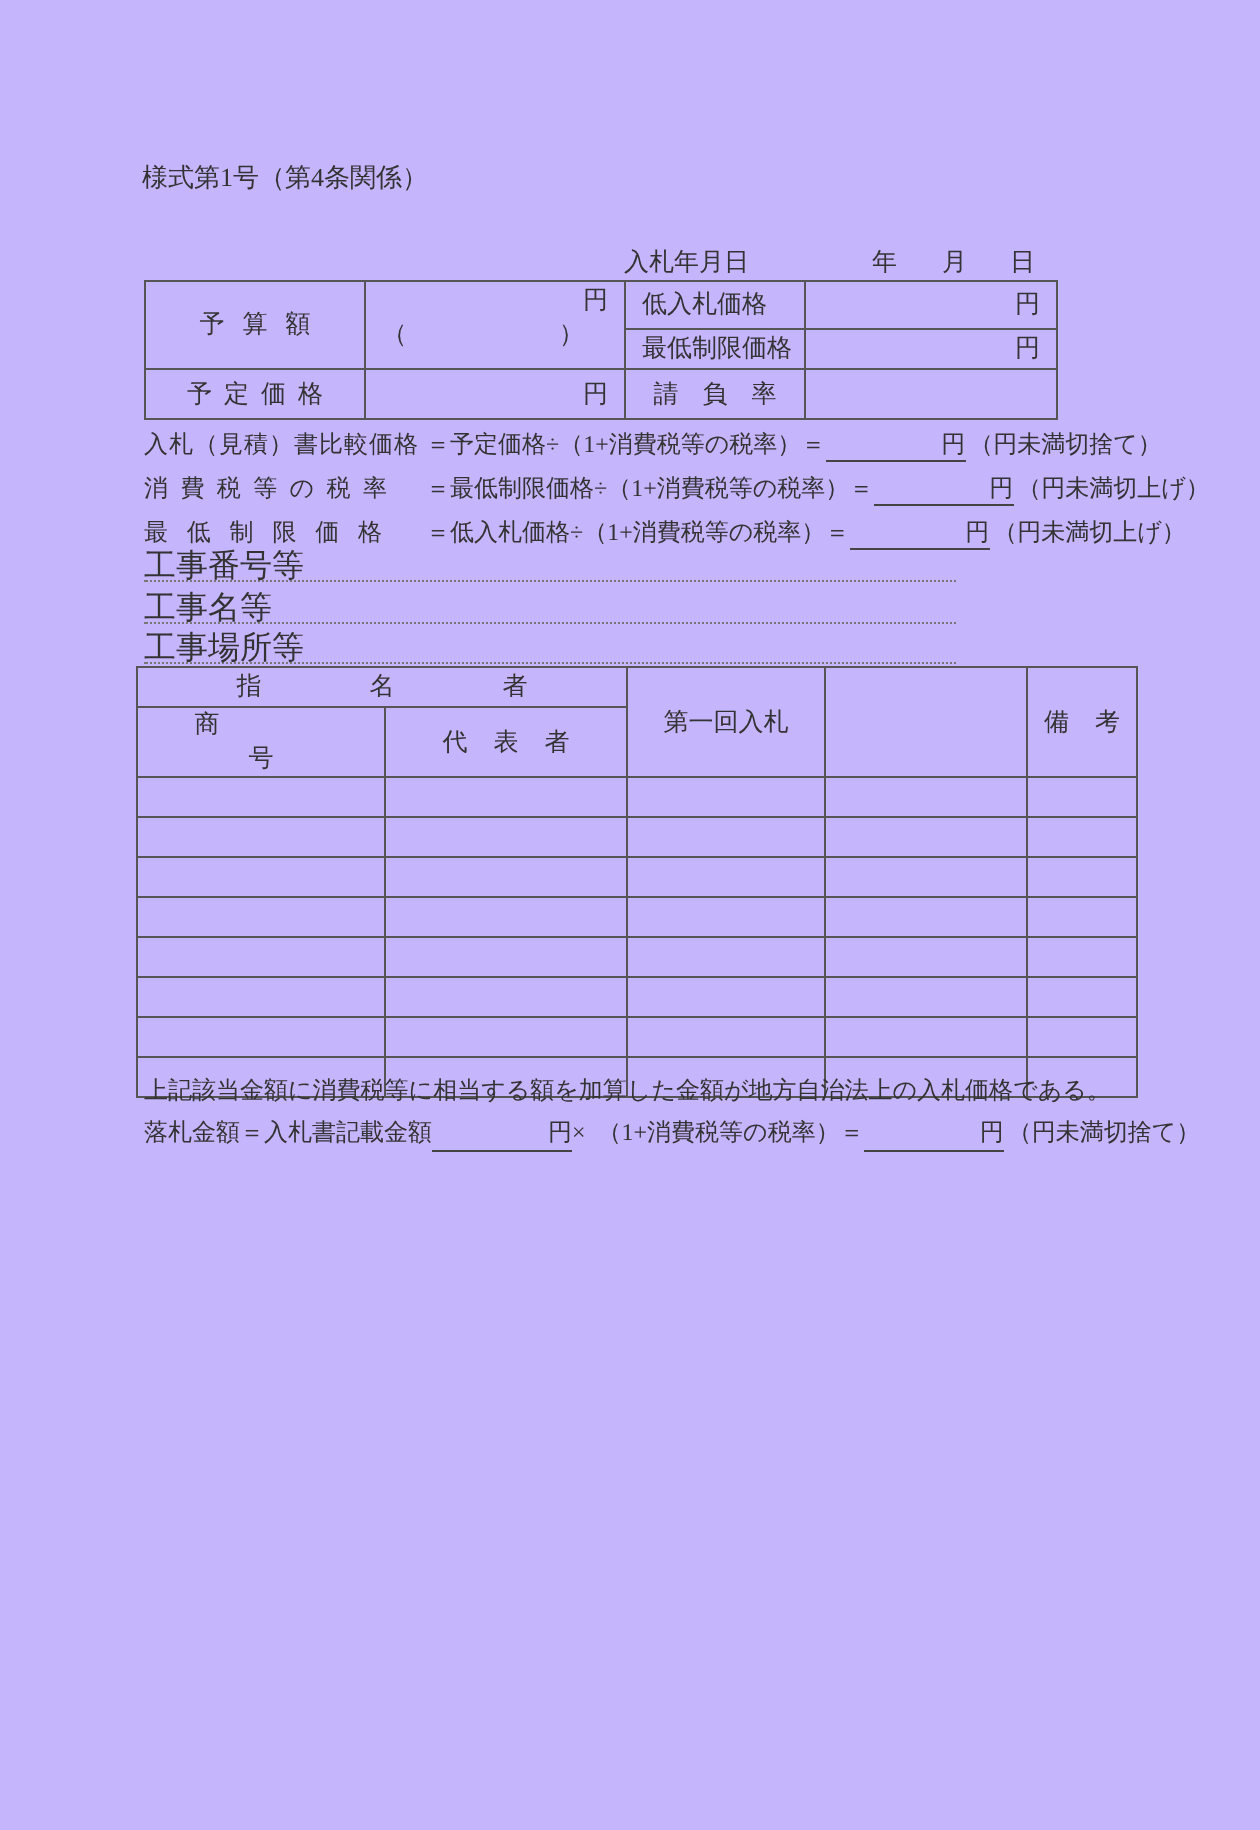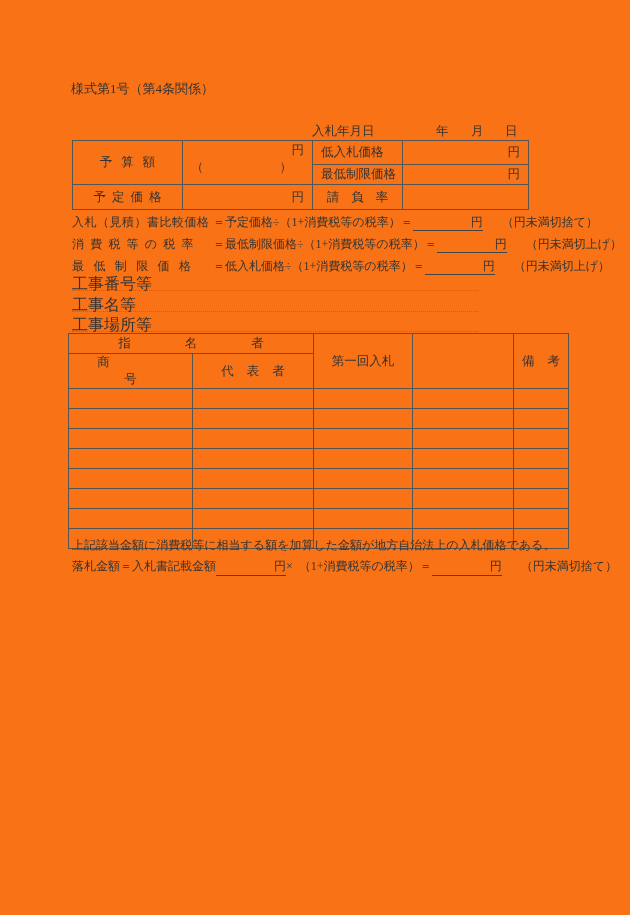--- a/index.html
+++ b/index.html
@@ -5,21 +5,21 @@
   * { margin: 0; padding: 0; box-sizing: border-box; }
   html, body { background: #f8f8f7; }
   body {
     font-family: "Liberation Serif", "DejaVu Serif", serif;
     color: #333;
   }
   .page {
     position: relative;
     width: 630px;
     height: 915px;
-    background: #f97316;
+    background: #c4b5fd;
     overflow: hidden;
   }
   .abs { position: absolute; }
 
   
   .form-number { left: 71px; top: 80px; font-size: 13px; }
   .doc-title {
     left: 224px; top: 103px; font-size: 15px;
     letter-spacing: 44px; margin-right: -44px; white-space: nowrap;
   }
@@ -66,21 +66,21 @@
 
   
   .formulas { left: 72px; top: 215px; font-size: 12px; }
   .formula-line { height: 22px; line-height: 15px; white-space: nowrap; }
   .formula-lhs { display: inline-block; width: 141px; }
   .ls-a { letter-spacing: 0.5px; }
   .ls-b { letter-spacing: 6.2px; }
   .ls-c { letter-spacing: 9.4px; }
   .ulined { display: inline-block; border-bottom: 1px solid #444; }
   .blank { display: inline-block; width: 58px; height: 1px; }
-  .f-note { padding-left: 19px; }
+  .f-note { padding-left: 2px; }
 
   
   .work-field {
     left: 72px; width: 406px; height: 14px;
     border-bottom: 1px dotted #777;
     font-size: 16px; line-height: 13px;
   }
   .wf-0 { top: 277px; }
   .wf-1 { top: 298px; }
   .wf-2 { top: 318px; }

